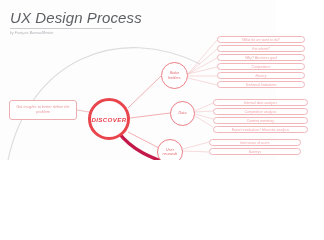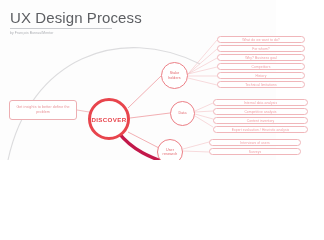--- a/index.html
+++ b/index.html
@@ -1,21 +1,21 @@
 <!DOCTYPE html>
 <html><head>
 <meta charset="utf-8">
 <style>
   html,body{margin:0;padding:0;background:#ffffff;}
   body{
     width:324px;height:160px;overflow:hidden;position:relative;
     font-family:"Liberation Sans", sans-serif;
     -webkit-font-smoothing:antialiased;
   }
-  #stage{position:absolute;inset:0;width:276px;height:160px;background:#fdfdfd;}
+  #stage{position:absolute;inset:0;width:276px;height:160px;background:#fdfdfd;font-style:italic;}
 
   
   .header{position:absolute;left:10px;top:9px;width:200px;}
   .title{
     font-size:15px;line-height:17px;color:#5d5f63;font-weight:400;
     letter-spacing:.1px;white-space:nowrap;
   }
   .title-rule{
     width:102px;height:1px;background:#c9cbcf;margin-top:2px;
   }

